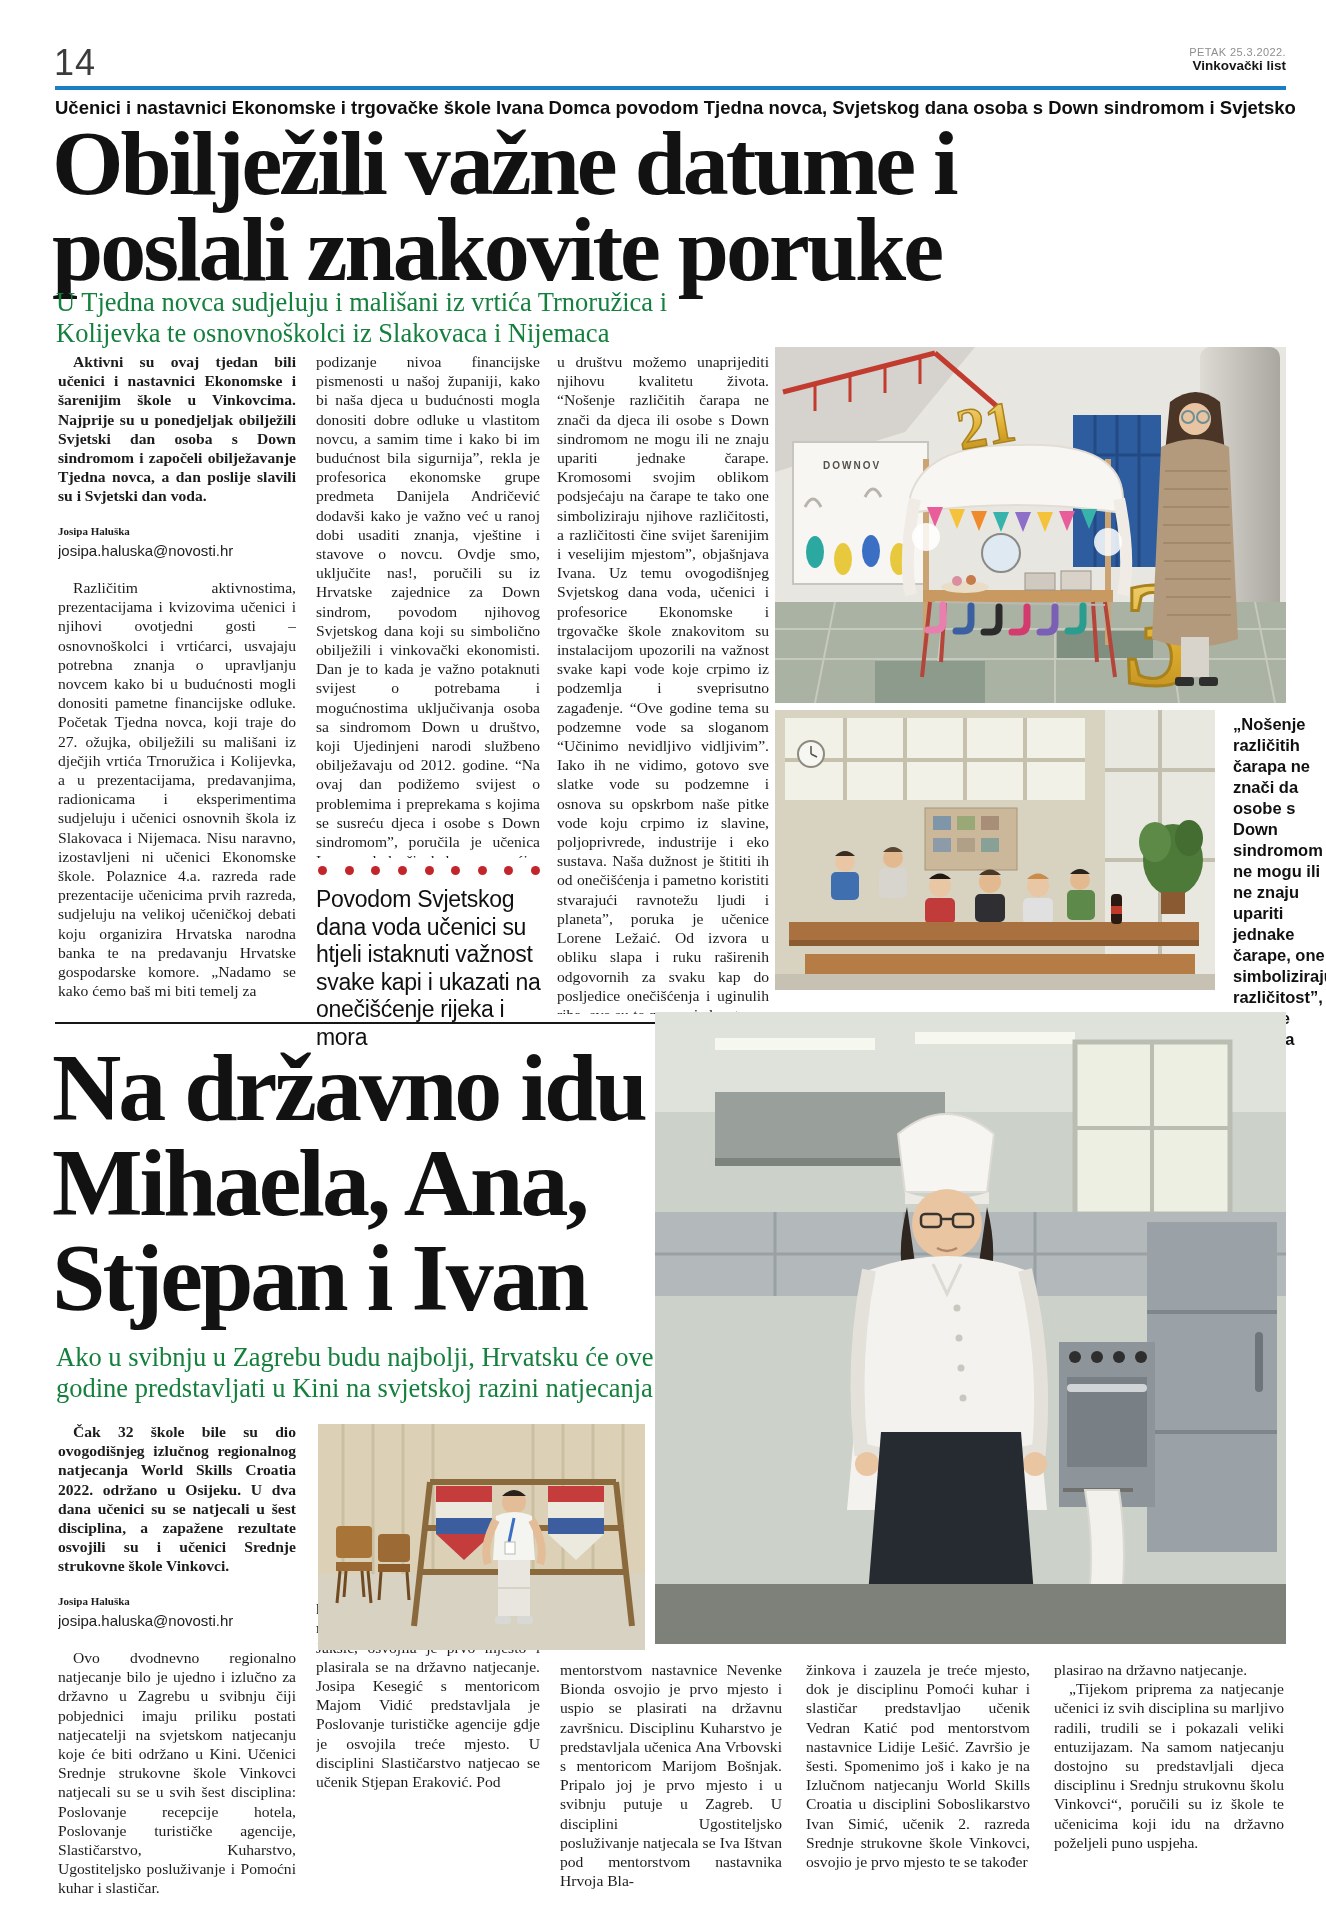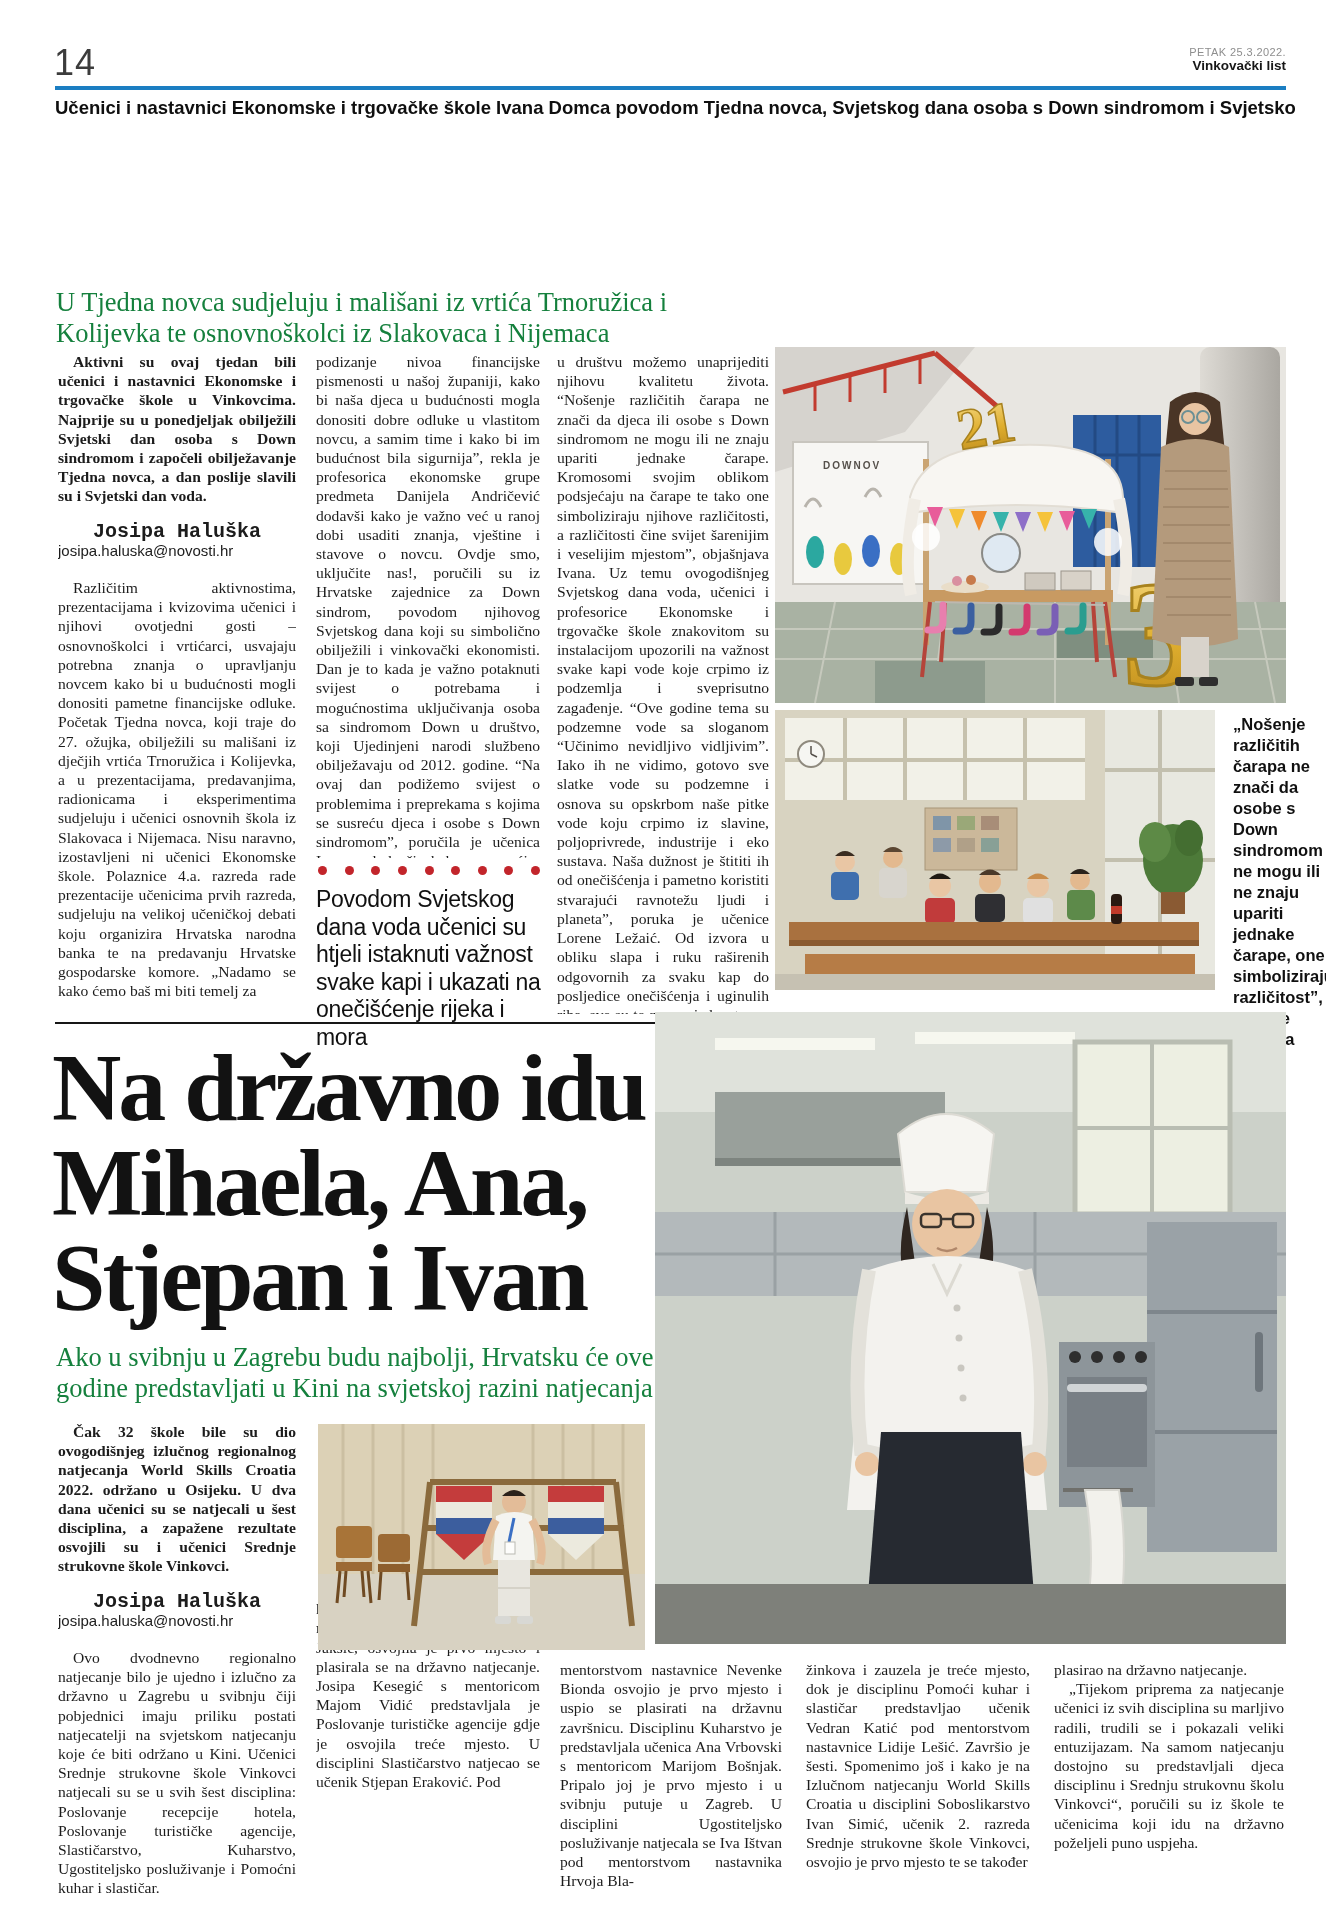--- a/index.html
+++ b/index.html
@@ -18,22 +18,22 @@
           font-weight:700;font-size:18.5px;color:#0f0f0f;white-space:nowrap;overflow:hidden;}
   .headline{font-family:"Liberation Serif","DejaVu Serif",serif;font-weight:800;color:#121212;}
   .headline-1{left:52px;top:120px;font-size:92px;line-height:86px;letter-spacing:-3px;}
   .subhead{font-family:Liberation Serif, serif;font-weight:400;color:#15803d;
            font-size:26.5px;line-height:31px;white-space:nowrap;}
   .subhead-1{left:56px;top:287px;}
   .col{font-size:15.6px;line-height:19.2px;text-align:justify;overflow:hidden;}
   .col p{margin:0;}
   .indent{text-indent:15px;}
   .lead{font-weight:700;}
-  .byline-name{font-family:Liberation Mono, monospace;font-weight:700;font-size:20px;
-               text-align:center;margin-top:16px !important;}
+  .byline-name{font-family:Liberation Serif, serif;font-weight:700;font-size:11px;
+               text-align:left;margin-top:16px !important;}
   .byline-email{font-family:"Liberation Sans",sans-serif;font-size:15px;text-align:left;
                 margin-bottom:18px !important;}
   .c-a1-1{left:58px;top:352px;width:238px;height:660px;}
   .c-a1-2{left:316px;top:352px;width:224px;height:506px;}
   .c-a1-3{left:557px;top:352px;width:212px;height:662px;}
   .dots{left:318px;top:866px;width:222px;display:flex;justify-content:space-between;}
   .dot{width:9px;height:9px;border-radius:50%;background:#c2252b;}
   .callout{left:316px;top:886px;width:232px;font-family:"Liberation Sans",sans-serif;
            font-weight:400;font-size:23px;line-height:27.5px;color:#101010;letter-spacing:-.3px;}
   .pullquote{left:1233px;top:714px;width:95px;font-family:"Liberation Sans",sans-serif;
@@ -61,27 +61,31 @@
 <div class="page">
 
   <div class="abs hdr-num">14</div>
   <div class="abs hdr-right">
     <div class="hdr-date">PETAK 25.3.2022.</div>
     <div class="hdr-pub">Vinkovački list</div>
   </div>
   <div class="abs blue-rule"></div>
 
   <div class="abs kicker">Učenici i nastavnici Ekonomske i trgovačke škole Ivana Domca povodom Tjedna novca, Svjetskog dana osoba s Down sindromom i Svjetskog dana voda</div>
+  <div class="abs headline headline-1">
+    <div>Obilježili važne datume i</div>
+    <div>poslali znakovite poruke</div>
+  </div>
   <div class="abs subhead subhead-1">
     <div>U Tjedna novca sudjeluju i mališani iz vrtića Trnoružica i</div>
     <div>Kolijevka te osnovnoškolci iz Slakovaca i Nijemaca</div>
   </div>
 
   <div class="abs col c-a1-1">
-    <p class="lead indent">Aktivni su ovaj tjedan bili učenici i nastavnici Ekonomske i trgovačke škole u Vinkovcima. Najprije su u ponedjeljak obilježili Svjetski dan osoba s Down sindromom i započeli obilježavanje Tjedna novca, a dan poslije slavili su i Svjetski dan voda.</p>
+    <p class="lead indent">Aktivni su ovaj tjedan bili učenici i nastavnici Ekonomske i šarenijim škole u Vinkovcima. Najprije su u ponedjeljak obilježili Svjetski dan osoba s Down sindromom i započeli obilježavanje Tjedna novca, a dan poslije slavili su i Svjetski dan voda.</p>
     <p class="byline-name">Josipa Haluška</p>
     <p class="byline-email">josipa.haluska@novosti.hr</p>
     <p class="indent">Različitim aktivnostima, prezentacijama i kvizovima učenici i njihovi ovotjedni gosti – osnovnoškolci i vrtićarci, usvajaju potrebna znanja o upravljanju novcem kako bi u budućnosti mogli donositi pametne financijske odluke. Početak Tjedna novca, koji traje do 27. ožujka, obilježili su mališani iz dječjih vrtića Trnoružica i Kolijevka, a u prezentacijama, predavanjima, radionicama i eksperimentima sudjeluju i učenici osnovnih škola iz Slakovaca i Nijemaca. Nisu naravno, izostavljeni ni učenici Ekonomske škole. Polaznice 4.a. razreda rade prezentacije učenicima prvih razreda, sudjeluju na velikoj učeničkoj debati koju organizira Hrvatska narodna banka te na predavanju Hrvatske gospodarske komore. „Nadamo se kako ćemo baš mi biti temelj za</p>
   </div>
   <div class="abs col c-a1-2">
     <p>podizanje nivoa financijske pismenosti u našoj županiji, kako bi naša djeca u budućnosti mogla donositi dobre odluke u vlastitom novcu, a samim time i kako bi im budućnost bila sigurnija”, rekla je profesorica ekonomske grupe predmeta Danijela Andričević dodavši kako je važno već u ranoj dobi usaditi znanja, vještine i stavove o novcu. Ovdje smo, uključite nas!, poručili su iz Hrvatske zajednice za Down sindrom, povodom njihovog Svjetskog dana koji su simbolično obilježili i vinkovački ekonomisti. Dan je to kada je važno potaknuti svijest o potrebama i mogućnostima uključivanja osoba sa sindromom Down u društvo, koji Ujedinjeni narodi službeno obilježavaju od 2012. godine. “Na ovaj dan podižemo svijest o problemima i preprekama s kojima se susreću djeca i osobe s Down sindromom”, poručila je učenica Ivana, dodavši kako se većim razumijevanjem i boljim položajem</p>
   </div>
   <div class="abs dots">
     <span class="dot"></span>
       <span class="dot"></span>

